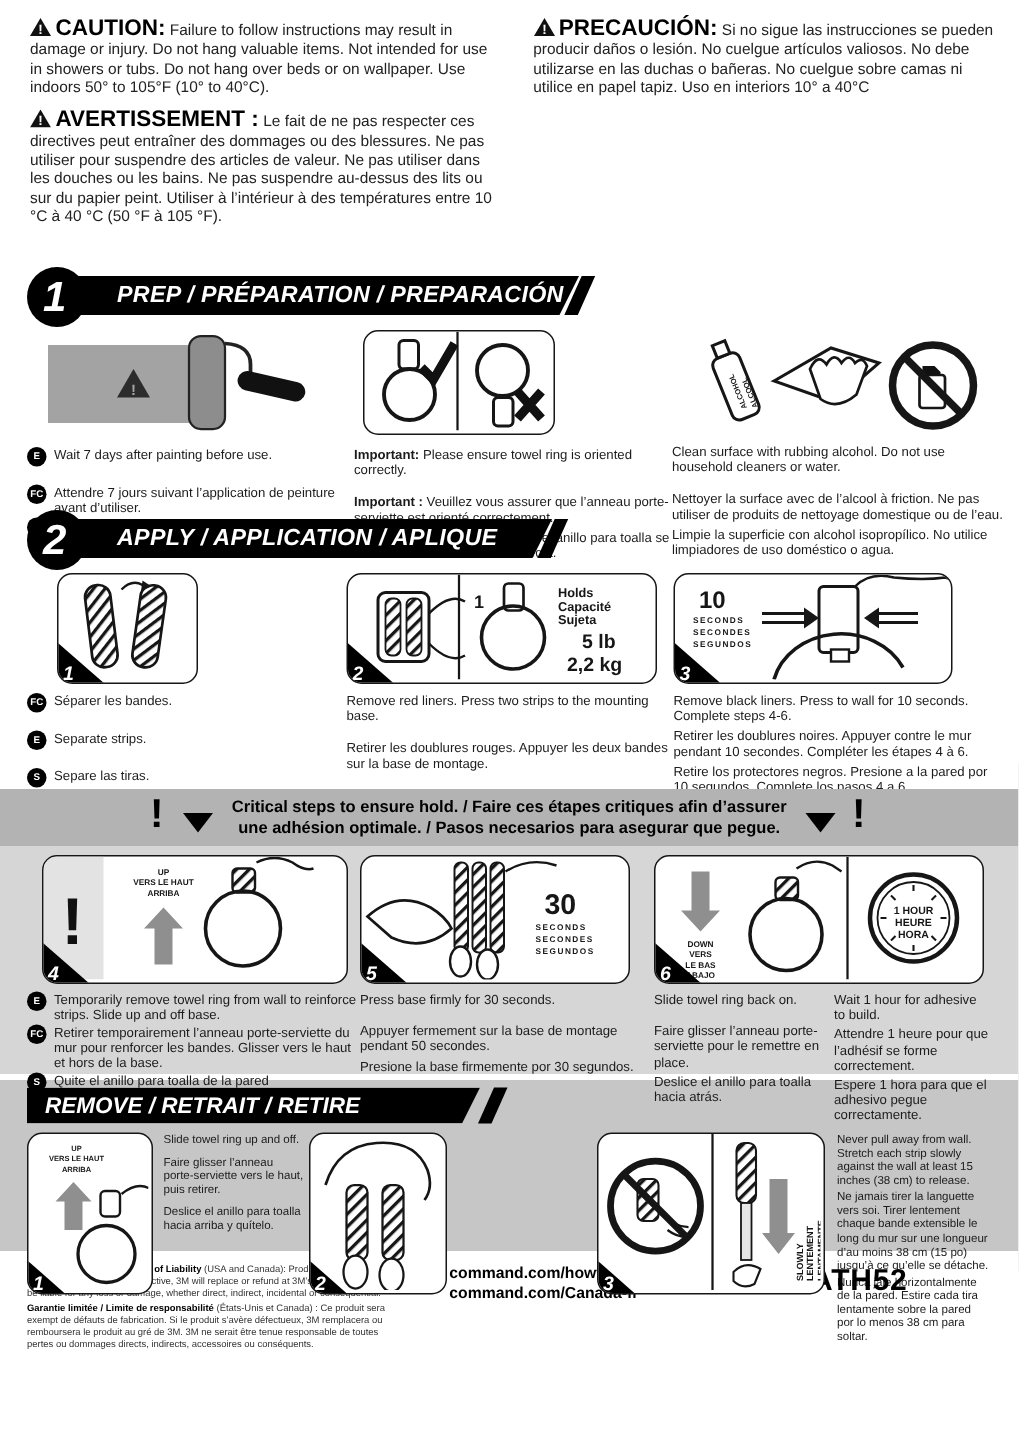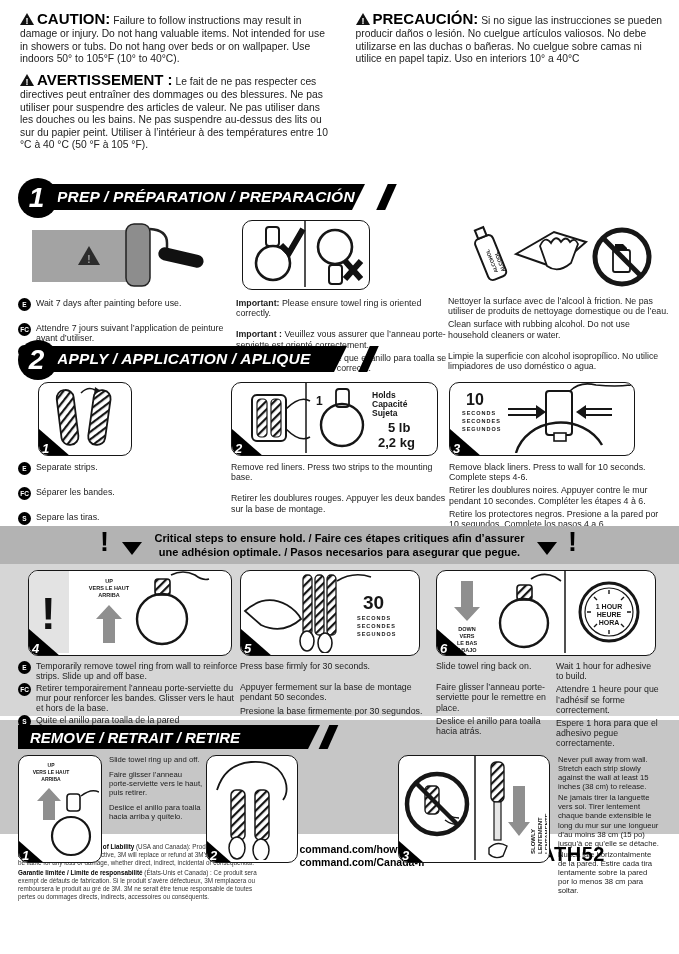--- a/index.html
+++ b/index.html
@@ -12,21 +12,21 @@
   .caution-col { width:312px; }
   .caution { font-size:10.3px; line-height:1.22; color:#222; margin-bottom:5px; }
   .caution b { font-size:15px; color:#000; }
   .warn-svg { vertical-align:-1px; margin-right:3px; }
 
   
   .sec-head { position:relative; height:36px; margin-left:18px; }
   .num-circle { position:absolute; left:0; top:-2px; width:40px; height:40px; border-radius:50%;
     background:#000; color:#fff; font-weight:bold; font-style:italic; font-size:28px;
     display:flex; align-items:center; justify-content:center; z-index:2; padding-right:3px; }
-  .sec-bar { position:absolute; left:11px; top:4px; height:26px; background:#000; color:#fff;
+  .sec-bar { position:absolute; left:32px; top:4px; height:26px; background:#000; color:#fff;
     font-weight:bold; font-style:italic; font-size:15.5px; letter-spacing:.2px;
     display:flex; align-items:center; padding-left:28px;
     clip-path:polygon(0 0,100% 0,calc(100% - 13px) 100%,0 100%); }
   .sec-bar.w1 { width:336px; }
   .bar-sliver { position:absolute; top:4px; height:26px; width:9px; background:#000; transform:skewX(-24deg); }
 
   
   .row3 { display:flex; padding:4px 10px 0 18px; }
   .imgzone { height:84px; display:flex; align-items:flex-start; }
   .bl { display:flex; gap:5px; font-size:8.8px; line-height:1.14; margin-bottom:2px; }
@@ -178,22 +178,22 @@
               <text x="36" y="56" font-size="5" font-weight="bold" fill="#161616" transform="rotate(-90 38 54)">ALCOOL</text>
             </g>
             <path d="M56 34 L94 12 L126 22 L96 48 Z" fill="#fff" stroke="#161616" stroke-width="2"></path>
             <path d="M80 26 q5 -11 11 -3 q5 -9 10 -1 q5 -7 9 0 q5 -5 8 2 l-7 19 q-13 11 -24 3 z" fill="#fff" stroke="#161616" stroke-width="1.8"></path>
             <circle cx="162" cy="37" r="27" fill="none" stroke="#161616" stroke-width="5"></circle>
             <rect x="153" y="30" width="17" height="22" rx="2" fill="#fff" stroke="#161616" stroke-width="1.8"></rect>
             <path d="M155 30 v-6 h8 l4 4 v2" fill="#111"></path>
             <line x1="143" y1="18" x2="181" y2="56" stroke="#161616" stroke-width="5"></line>
           </svg>
         </div>
+        <p class="para gapafter">Clean surface with rubbing alcohol. Do not use household cleaners or water.</p>
         <p class="para">Nettoyer la surface avec de l’alcool à friction. Ne pas utiliser de produits de nettoyage domestique ou de l’eau.</p>
-        <p class="para gapafter">Clean surface with rubbing alcohol. Do not use household cleaners or water.</p>
         <p class="para">Limpie la superficie con alcohol isopropílico. No utilice limpiadores de uso doméstico o agua.</p>
       </div>
     </div>
   </section>
 
   <section>
     <div class="sec-head">
       <div class="num-circle">2</div>
       <div class="sec-bar w1" style="width:318px">APPLY / APPLICATION / APLIQUE</div>
       <div class="bar-sliver" style="left:346px"></div>
@@ -208,26 +208,26 @@
               <rect x="52" y="7" width="17" height="55" rx="8" transform="rotate(8 60 34)" fill="url(#hatch)" stroke="#161616" stroke-width="1.8"></rect>
               <path d="M42 10 q7 -7 14 -3" stroke="#161616" stroke-width="1.6" fill="none"></path>
               <polygon points="56,4 62,8 55,11" fill="#161616"></polygon>
             </svg>
             <div class="wedge">
                 <span>1</span>
               </div>
           </div>
         </div>
         <div class="bl gapafter">
+            <span class="badge">FC</span>
+            <span>Séparer les bandes.</span>
+          </div>
+        <div class="bl gapafter">
             <span class="badge">E</span>
             <span>Separate strips.</span>
-          </div>
-        <div class="bl gapafter">
-            <span class="badge">FC</span>
-            <span>Séparer les bandes.</span>
           </div>
         <div class="bl">
             <span class="badge">S</span>
             <span>Separe las tiras.</span>
           </div>
       </div>
 
       <div style="width:218px">
         <div class="imgzone" style="height:80px">
           <div class="card" style="width:207px;height:74px">

